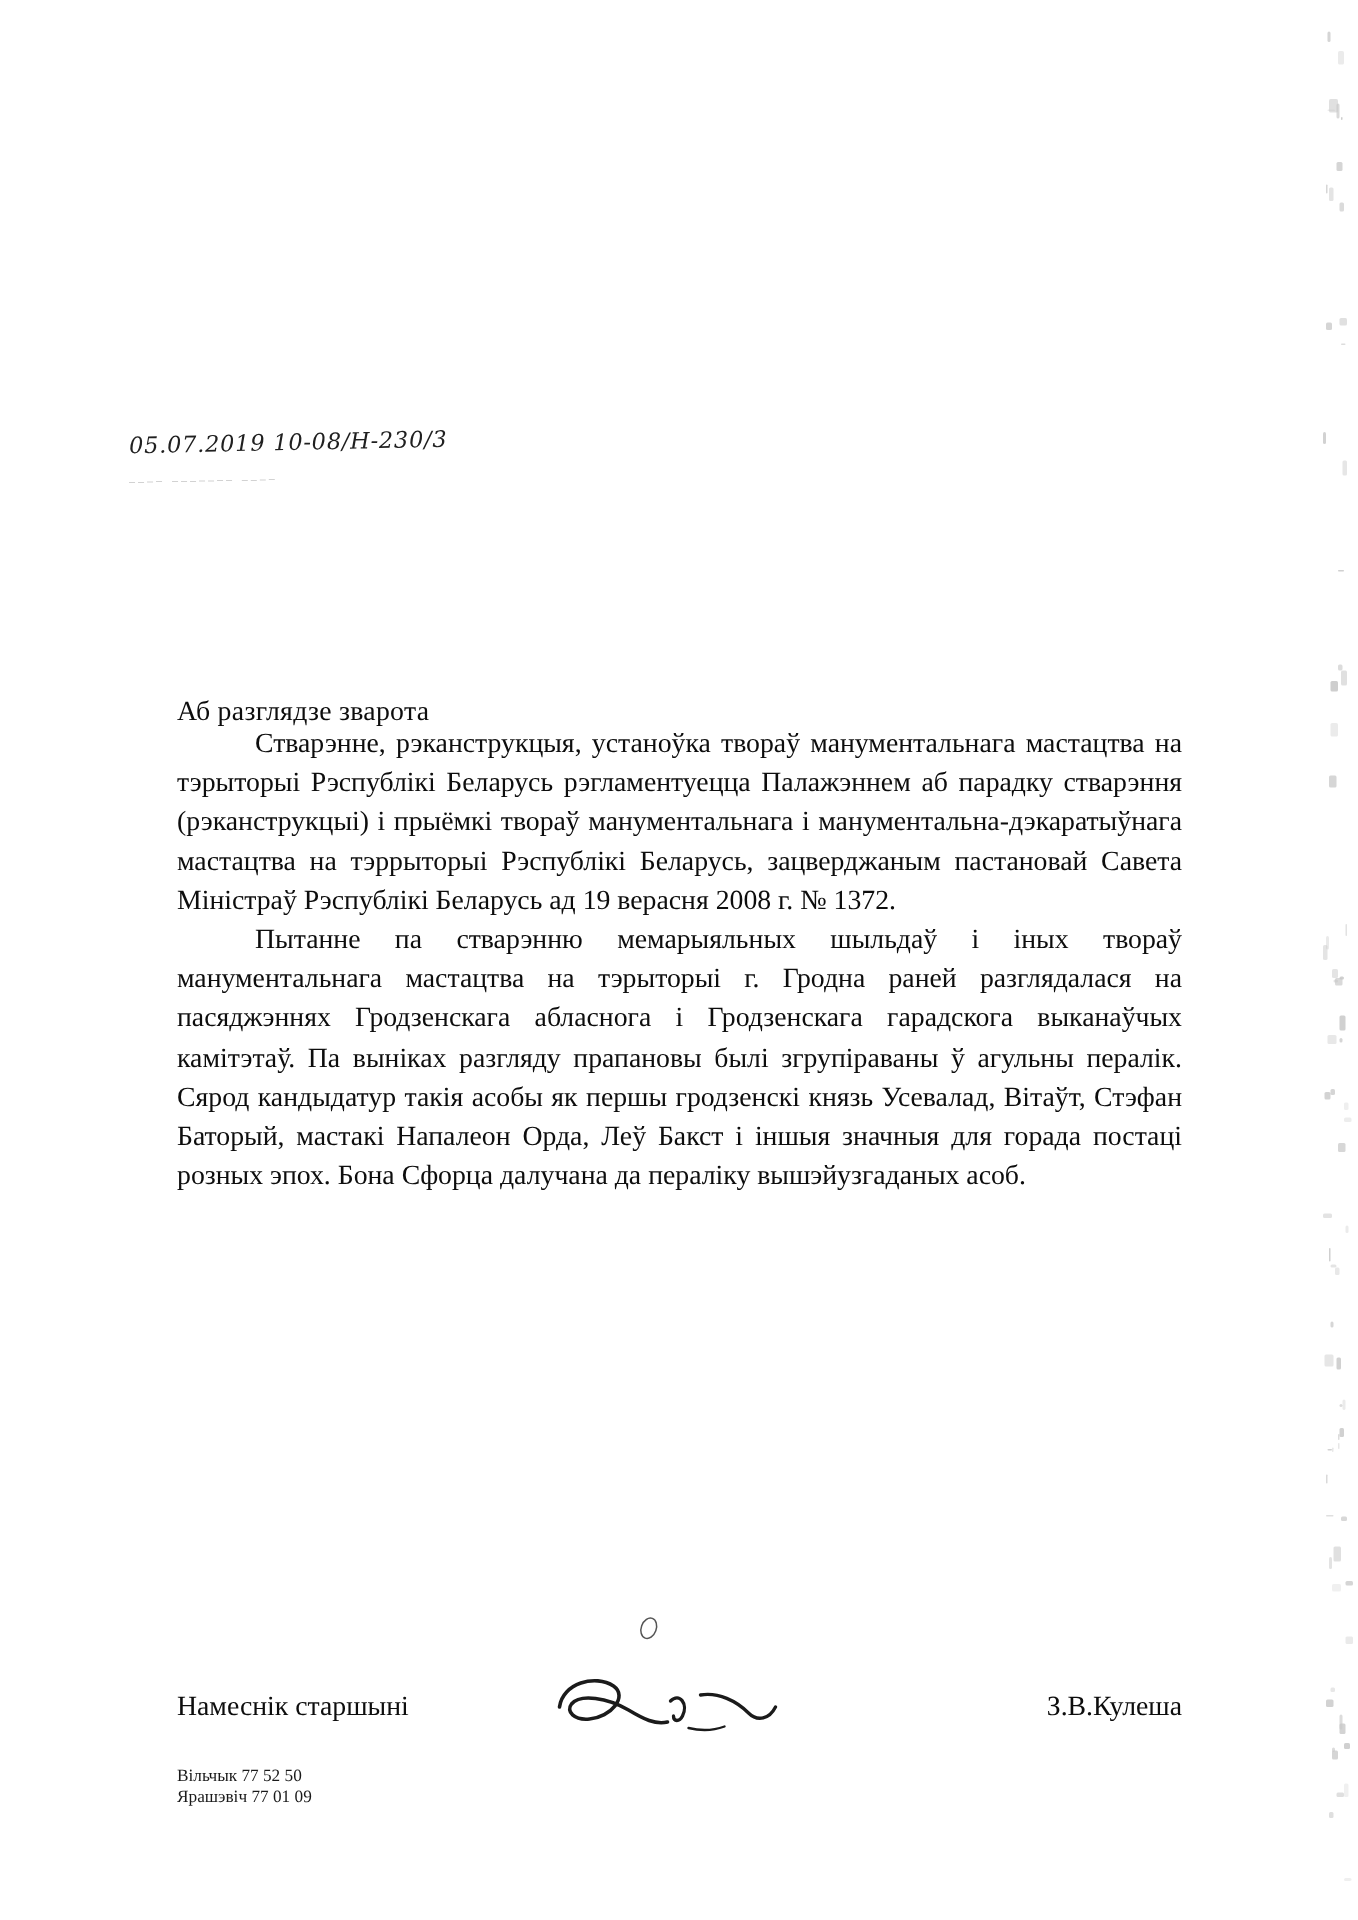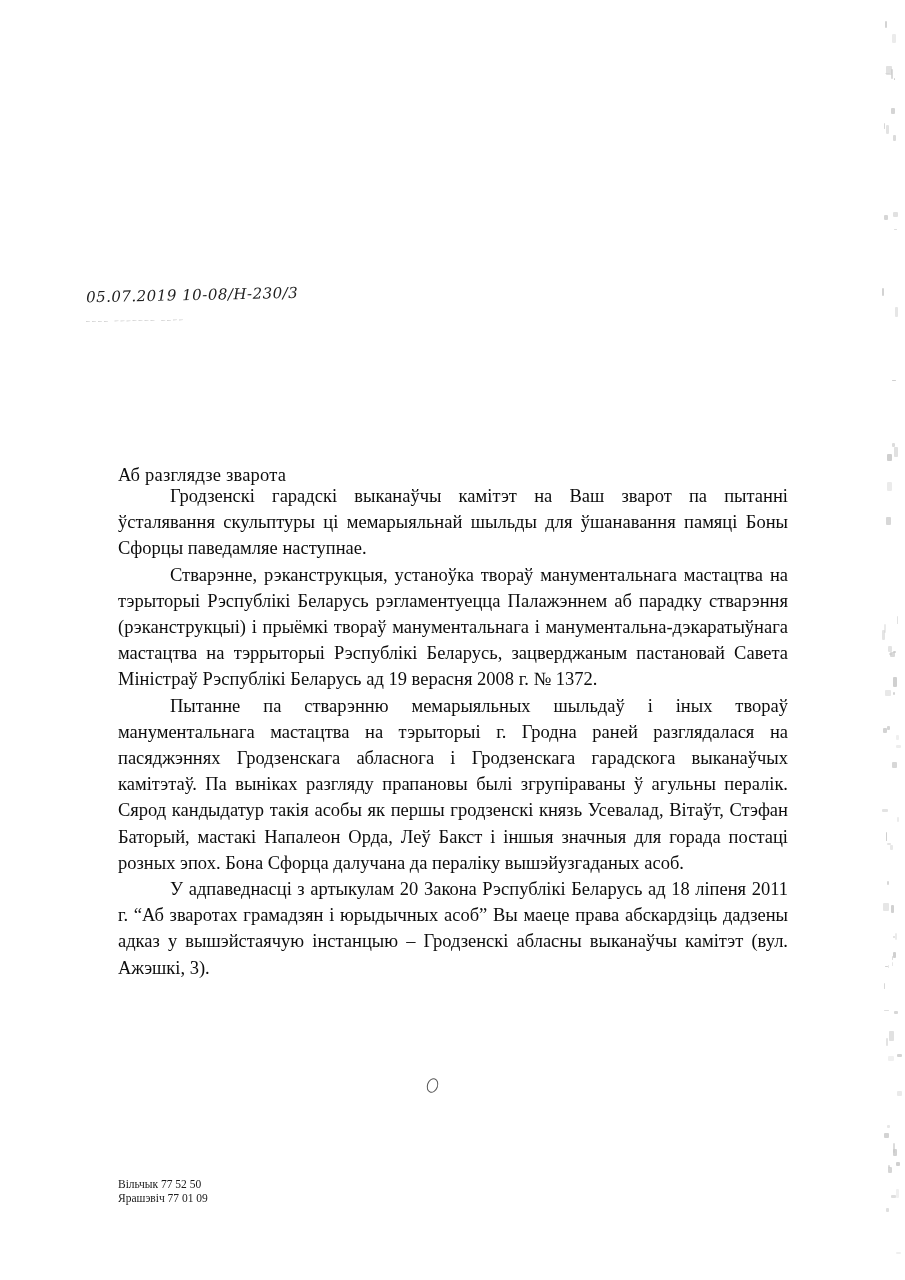--- a/index.html
+++ b/index.html
@@ -212,27 +212,35 @@
       <span style="top: 443.197px; left: 12.7588px; width: 3.6px; height: 3.5px; opacity: 0.62;"></span>
       <span style="top: 676.656px; left: 14.3429px; width: 3.4px; height: 9.9px; opacity: 0.85;"></span>
     </div>
 
   <div class="reg-mark">05.07.2019  10-08/Н-230/3</div>
   <div class="reg-mark-sub">____ _______ ____</div>
 
   <div class="subject">Аб разглядзе зварота</div>
 
   <div class="body-text">
-    <p>Гродзенскі гарадскі выканаўчы камітэт на Ваш зварот па пытанні ўсталявання скульптуры ці мемарыяльнай шыльды для ўшанавання памяці Боны Сфорцы паведамляе наступнае.</p>
     <p>Стварэнне, рэканструкцыя, устаноўка твораў манументальнага мастацтва на тэрыторыі Рэспублікі Беларусь рэгламентуецца Палажэннем аб парадку стварэння (рэканструкцыі) і прыёмкі твораў манументальнага і манументальна-дэкаратыўнага мастацтва на тэррыторыі Рэспублікі Беларусь, зацверджаным пастановай Савета Міністраў Рэспублікі Беларусь ад 19 верасня 2008 г. № 1372.</p>
     <p>Пытанне па стварэнню мемарыяльных шыльдаў і іных твораў манументальнага мастацтва на тэрыторыі г. Гродна раней разглядалася на пасяджэннях Гродзенскага абласнога і Гродзенскага гарадскога выканаўчых камітэтаў. Па выніках разгляду прапановы былі згрупіраваны ў агульны пералік. Сярод кандыдатур такія асобы як першы гродзенскі князь Усевалад, Вітаўт, Стэфан Баторый, мастакі Напалеон Орда, Леў Бакст і іншыя значныя для горада постаці розных эпох. Бона Сфорца далучана да пераліку вышэйузгаданых асоб.</p>
-    <p>У адпаведнасці з артыкулам 20 Закона Рэспублікі Беларусь ад 18 ліпеня 2011 г. “Аб зваротах грамадзян і юрыдычных асоб” Вы маеце права абскардзіць дадзены адказ у вышэйстаячую інстанцыю – Гродзенскі абласны выканаўчы камітэт (вул. Ажэшкі, 3).</p>
   </div>
 
   <div class="stray-dot"></div>
 
+  <div class="signature-row">
+    <div class="sig-title">Намеснік старшыні</div>
+    <svg class="sig-mark" viewBox="0 0 190 58">
+      <path d="M10 30 C 12 14, 34 8, 46 16 C 56 23, 44 37, 30 38 C 20 39, 14 33, 18 28 C 24 21, 42 24, 56 32 C 66 38, 74 42, 82 40" fill="none" stroke="#1b1b1b" stroke-width="2.4" stroke-linecap="round"></path>
+      <path d="M84 26 C 90 20, 96 28, 92 36 C 90 40, 86 40, 86 36" fill="none" stroke="#1b1b1b" stroke-width="2.2" stroke-linecap="round"></path>
+      <path d="M104 22 C 116 20, 128 26, 136 34 C 142 40, 150 38, 154 30" fill="none" stroke="#1b1b1b" stroke-width="2.2" stroke-linecap="round"></path>
+      <path d="M96 44 C 104 46, 112 46, 120 43" fill="none" stroke="#1b1b1b" stroke-width="1.6" stroke-linecap="round"></path>
+    </svg>
+    <div class="sig-name">З.В.Кулеша</div>
+  </div>
 
   <div class="footer">
     <div>Вільчык 77 52 50</div>
     <div>Ярашэвіч 77 01 09</div>
   </div>
 
 </div>
 
 </body></html>

